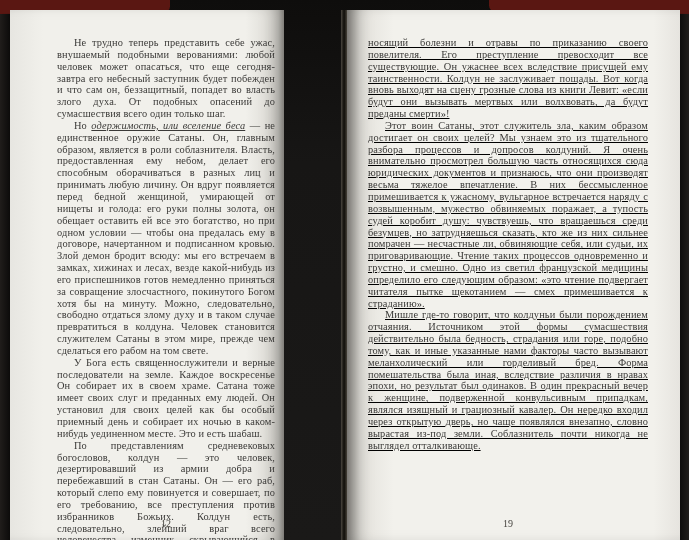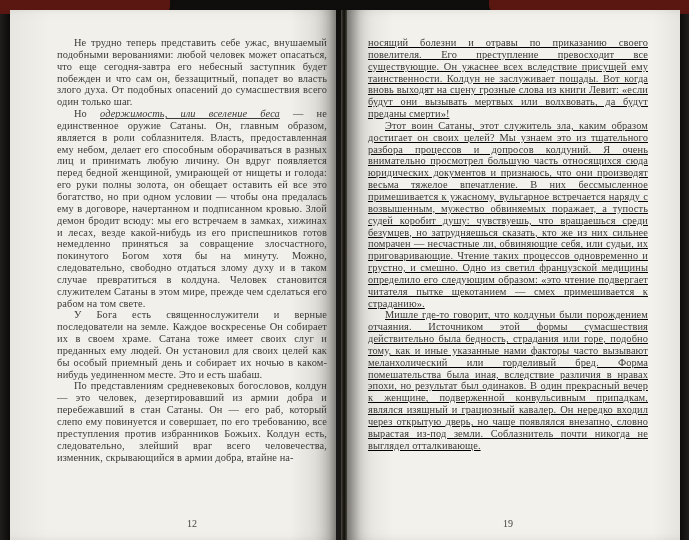--- a/index.html
+++ b/index.html
@@ -38,21 +38,21 @@
   .cover-side.right { right: 0; background: linear-gradient(270deg, #201d1b, #0c0b0a); }
 
   .page {
     position: absolute;
     top: 10px;
     bottom: 0;
     background: #efeee9;
   }
   .page.left {
     left: 10px;
-    width: 326px;
+    width: 274px;
     background: linear-gradient(90deg, #e7e6e1 0%, #f1f0eb 12%, #f1f0eb 86%, #d8d6d0 98%, #bdbab3 100%);
     box-shadow: inset -16px 0 20px -14px rgba(0,0,0,0.55);
   }
   .page.right {
     left: 347px;
     width: 333px;
     background: linear-gradient(90deg, #c9c6bf 0%, #e4e2dc 4%, #f2f1ec 14%, #f2f1ec 92%, #e6e4df 100%);
     box-shadow: inset 18px 0 20px -14px rgba(0,0,0,0.6);
   }
   .gutter {

